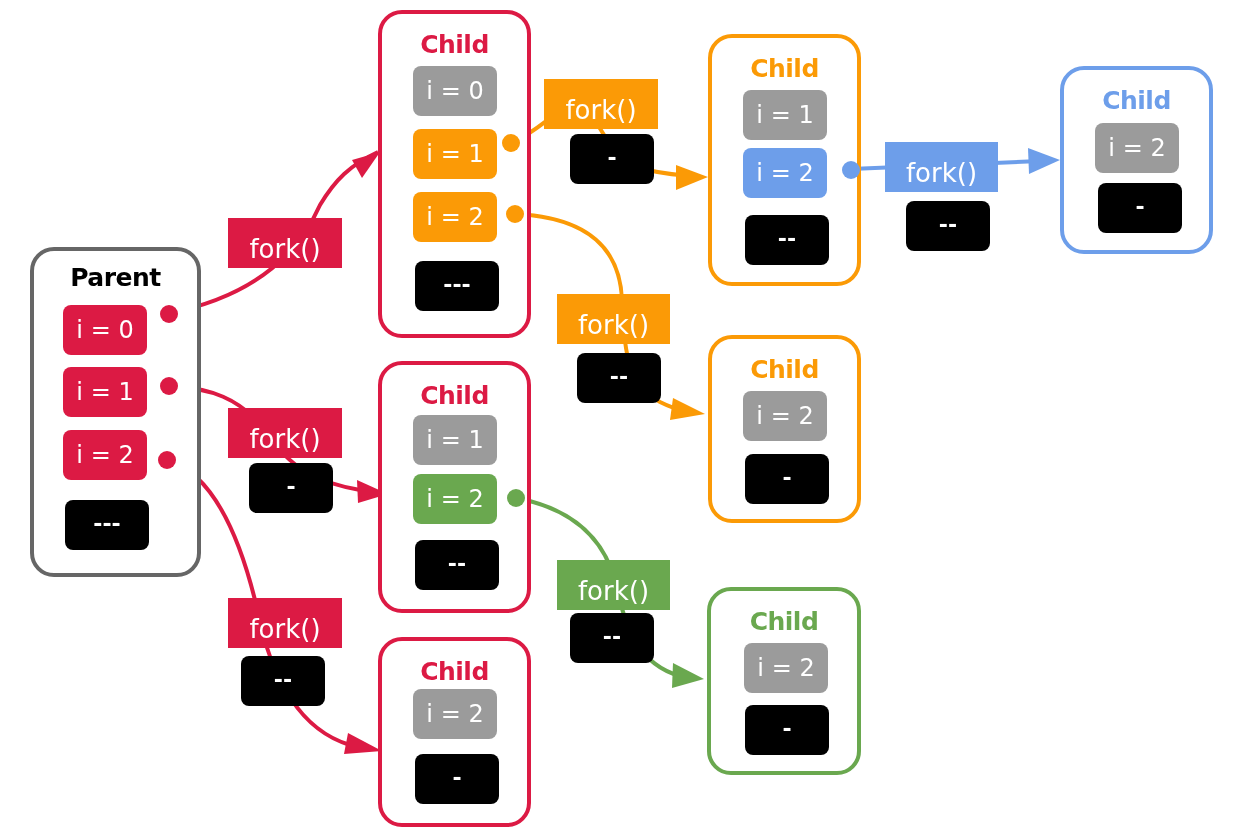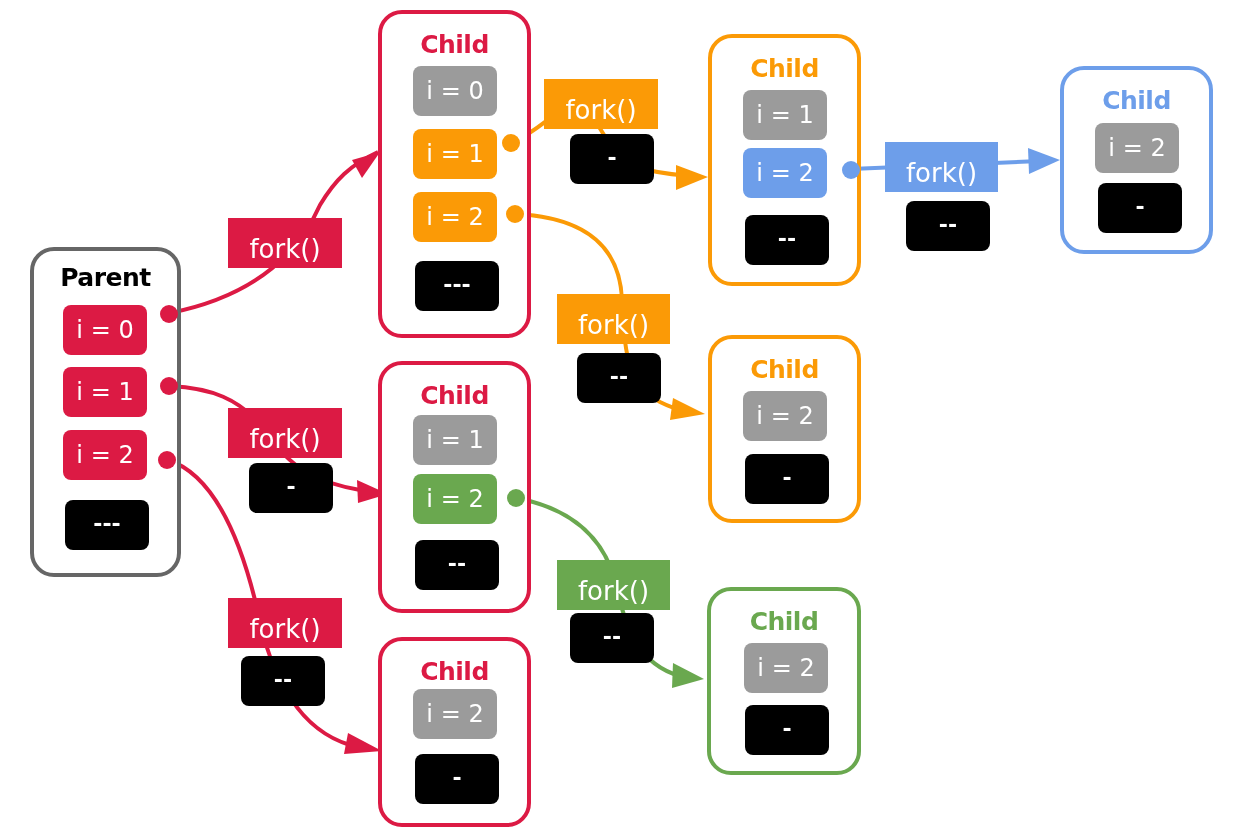--- a/index.html
+++ b/index.html
@@ -43,21 +43,21 @@
   <path d="M517,214 C590,218 620,250 622,300 C624,360 630,385 660,402 C670,407 680,410 685,411" stroke="#fb9a06" stroke-width="4" fill="none"></path>
   <polygon points="705,414 673,398 670,420" fill="#fb9a06"></polygon>
 
   <path d="M516,498 C580,510 605,545 615,580 C625,630 640,665 680,676" stroke="#6aa84f" stroke-width="4" fill="none"></path>
   <polygon points="704,679 673,663 672,688" fill="#6aa84f"></polygon>
 
   <path d="M851,169 L1040,161" stroke="#6d9eea" stroke-width="4" fill="none"></path>
   <polygon points="1060,160 1028,148 1029,174" fill="#6d9eea"></polygon>
 </svg>
 
-<div class="proc" style="left:30px;top:247px;width:151px;height:330px;border-color:#666;">
+<div class="proc" style="left:30px;top:247px;width:171px;height:330px;border-color:#666;">
   <div class="proc-title" style="top:12px;color:#000;">Parent</div>
   <div class="var" style="left:29px;top:54px;background:#dc1a44;">i = 0</div>
   <div class="var" style="left:29px;top:116px;background:#dc1a44;">i = 1</div>
   <div class="var" style="left:29px;top:179px;background:#dc1a44;">i = 2</div>
   <div class="blk" style="left:31px;top:249px;">---</div>
 </div>
 <div class="dot" style="left:160px;top:305px;background:#dc1a44;"></div>
 <div class="dot" style="left:160px;top:377px;background:#dc1a44;"></div>
 <div class="dot" style="left:158px;top:451px;background:#dc1a44;"></div>
 

